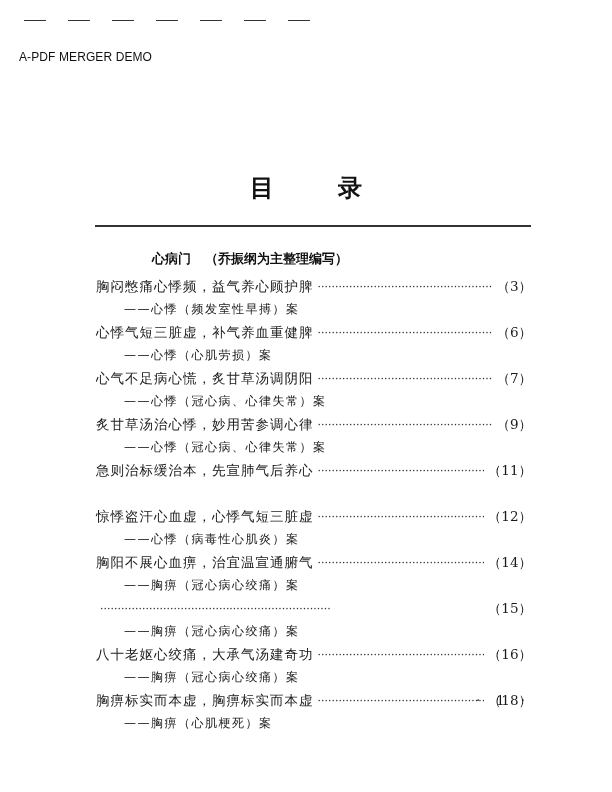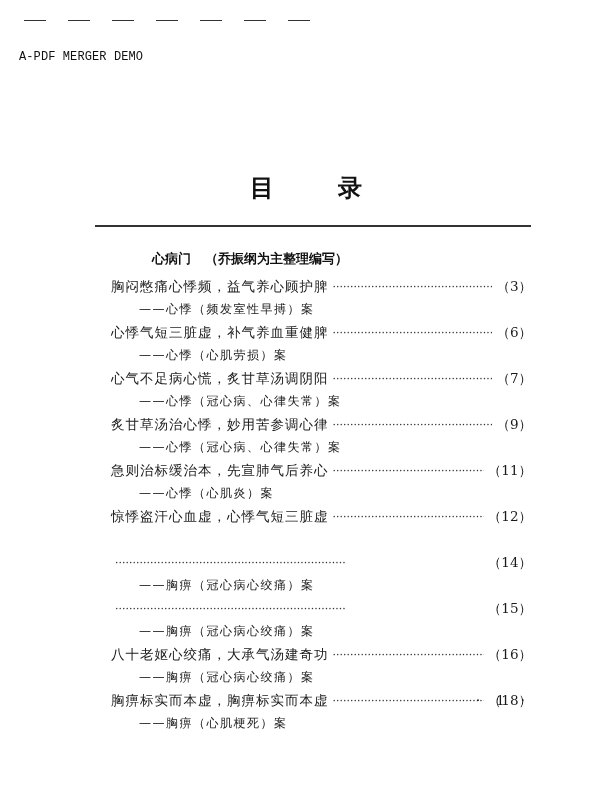--- a/index.html
+++ b/index.html
@@ -1,28 +1,28 @@
 <!DOCTYPE html>
 <html><head>
 <meta charset="utf-8">
 <style>
   html, body { margin: 0; padding: 0; background: #ffffff; }
   body { width: 612px; height: 792px; position: relative; overflow: hidden; color: #1a1a1a; font-family: "DejaVu Serif", serif; }
   .dash-row { position: absolute; top: 14px; left: 24px; width: 290px; height: 6px; }
   .dash { position: absolute; top: 6px; width: 22px; height: 1px; background: #333; }
-  .watermark { position: absolute; top: 50px; left: 19px; font-family: Liberation Mono, monospace; font-size: 12px; color: #111; letter-spacing: 0.1px; }
+  .watermark { position: absolute; top: 50px; left: 19px; font-family: Liberation Sans, sans-serif; font-size: 12px; color: #111; letter-spacing: 0.1px; }
   .title { position: absolute; top: 172px; left: 0; width: 612px; text-align: center; font-family: Liberation Sans, sans-serif; font-weight: bold; font-size: 24px; color: #111; }
   .title span { display: inline-block; }
   .title .gap { width: 64px; }
   .rule { position: absolute; top: 225px; left: 95px; width: 436px; height: 2px; background: #333; }
   .section { position: absolute; top: 250px; left: 152px; font-size: 13px; color: #111; }
   .section .name { font-weight: bold; font-family: "DejaVu Sans", sans-serif; }
   .section .note { margin-left: 14px; font-weight: bold; }
   .toc { position: absolute; top: 278px; left: 96px; width: 436px; }
-  .entry { height: 46px; margin-left: 15px; }
+  .entry { height: 46px; }
   .line1 { display: flex; align-items: baseline; height: 23px; font-size: 13.5px; letter-spacing: 1px; }
   .line1 .text { white-space: nowrap; }
   .line1 .dots { flex: 1; overflow: hidden; white-space: nowrap; margin: 0 4px; letter-spacing: 0; color: #333; font-size: 11px; }
   .line1 .page { white-space: nowrap; letter-spacing: 0; }
   .line2 { height: 23px; padding-left: 28px; font-size: 12px; letter-spacing: 1.5px; }
   .pagenum { position: absolute; top: 693px; left: 476px; font-size: 13px; letter-spacing: 6px; }
 </style>
 </head>
 <body>
 
@@ -80,31 +80,32 @@
         <span class="page">（9）</span>
       </div>
     <div class="line2">——心悸（冠心病、心律失常）案</div>
   </div>
   <div class="entry">
     <div class="line1">
         <span class="text">急则治标缓治本，先宣肺气后养心</span>
         <span class="dots">··································································</span>
         <span class="page">（11）</span>
       </div>
-    <div class="line2">——心悸（心肌炎）案</div>
   </div>
   <div class="entry">
     <div class="line1">
         <span class="text">惊悸盗汗心血虚，心悸气短三脏虚</span>
         <span class="dots">··································································</span>
         <span class="page">（12）</span>
       </div>
+    <div class="line2">——心悸（病毒性心肌炎）案</div>
   </div>
   <div class="entry">
     <div class="line1">
+        <span class="text">胸阳不展心血痹，治宜温宣通腑气</span>
         <span class="dots">··································································</span>
         <span class="page">（14）</span>
       </div>
     <div class="line2">——胸痹（冠心病心绞痛）案</div>
   </div>
   <div class="entry">
     <div class="line1">
         <span class="dots">··································································</span>
         <span class="page">（15）</span>
       </div>

